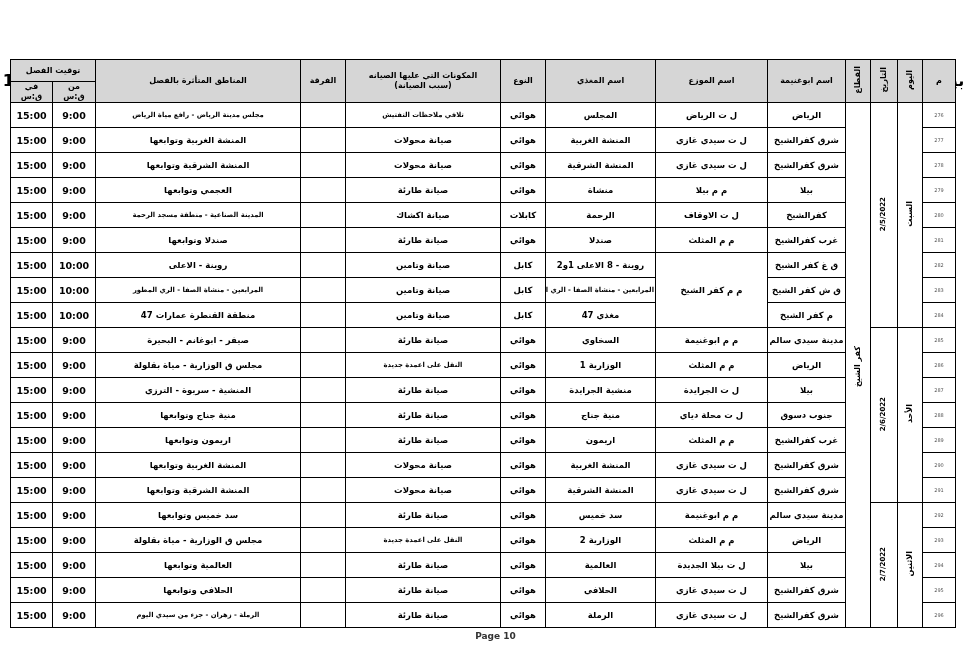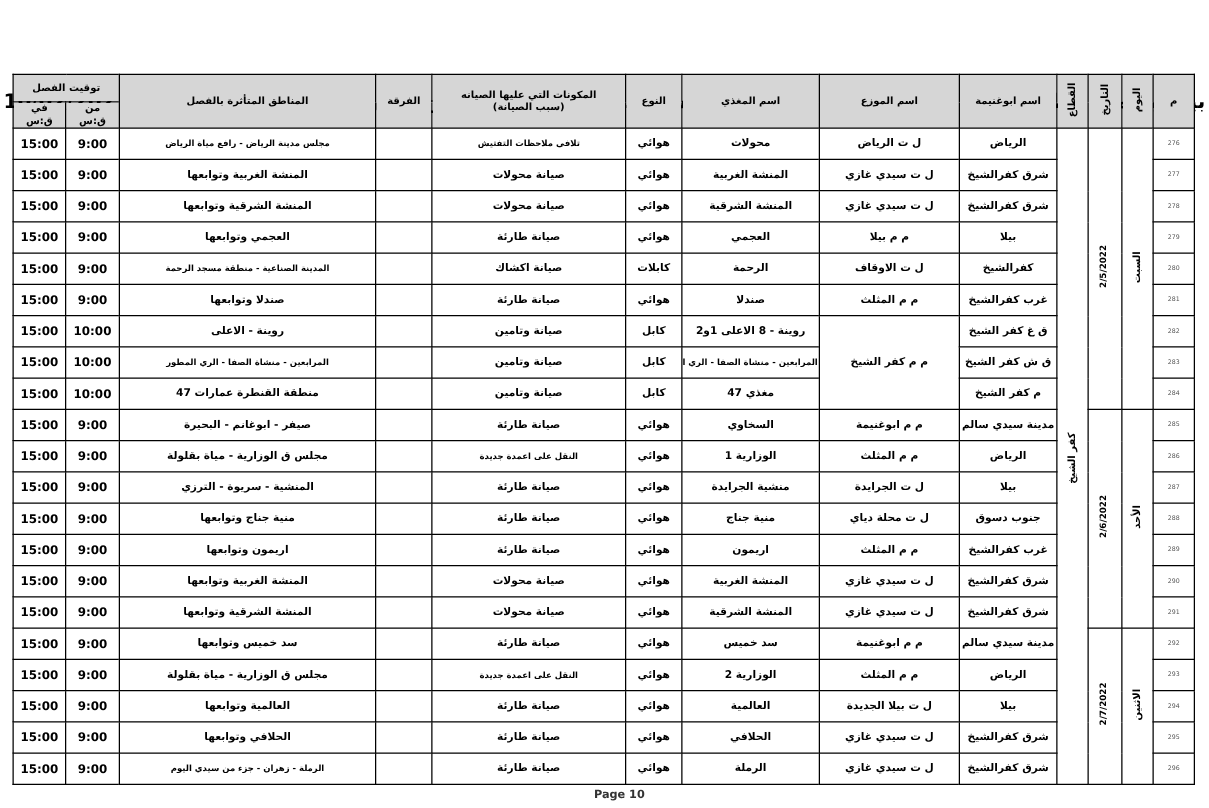--- a/index.html
+++ b/index.html
@@ -86,21 +86,21 @@
     </tr>
   </thead>
   <tbody id="tbody">
       <tr>
         <td class="c-no">276</td>
         <td class="c-day" rowspan="9"><span class="vert">السبت</span></td>
         <td class="c-date" rowspan="9"><span class="vert">2/5/2022</span></td>
         <td class="c-sector" rowspan="21"><span class="vert">كفر الشيخ</span></td>
         <td class="c-eng">الرياض</td>
         <td class="c-dist">ل ت الرياض</td>
-        <td class="c-feeder">محولات</td>
+        <td class="c-feeder">المجلس</td>
         <td class="c-type">هوائي</td>
         <td class="c-comp small">تلافي ملاحظات التفتيش</td>
         <td class="c-team"></td>
         <td class="c-areas small">مجلس مدينة الرياض - رافع مياة الرياض</td>
         <td class="c-time">9:00</td>
         <td class="c-time">15:00</td>
       </tr>
       <tr>
         <td class="c-no">277</td>
         <td class="c-eng">شرق كفرالشيخ</td>
@@ -122,21 +122,21 @@
         <td class="c-comp">صيانة محولات</td>
         <td class="c-team"></td>
         <td class="c-areas">المنشة الشرقية وتوابعها</td>
         <td class="c-time">9:00</td>
         <td class="c-time">15:00</td>
       </tr>
       <tr>
         <td class="c-no">279</td>
         <td class="c-eng">بيلا</td>
         <td class="c-dist">م م بيلا</td>
-        <td class="c-feeder">العجمي</td>
+        <td class="c-feeder">منشاة</td>
         <td class="c-type">هوائي</td>
         <td class="c-comp">صيانة طارئة</td>
         <td class="c-team"></td>
         <td class="c-areas">العجمي وتوابعها</td>
         <td class="c-time">9:00</td>
         <td class="c-time">15:00</td>
       </tr>
       <tr>
         <td class="c-no">280</td>
         <td class="c-eng">كفرالشيخ</td>

